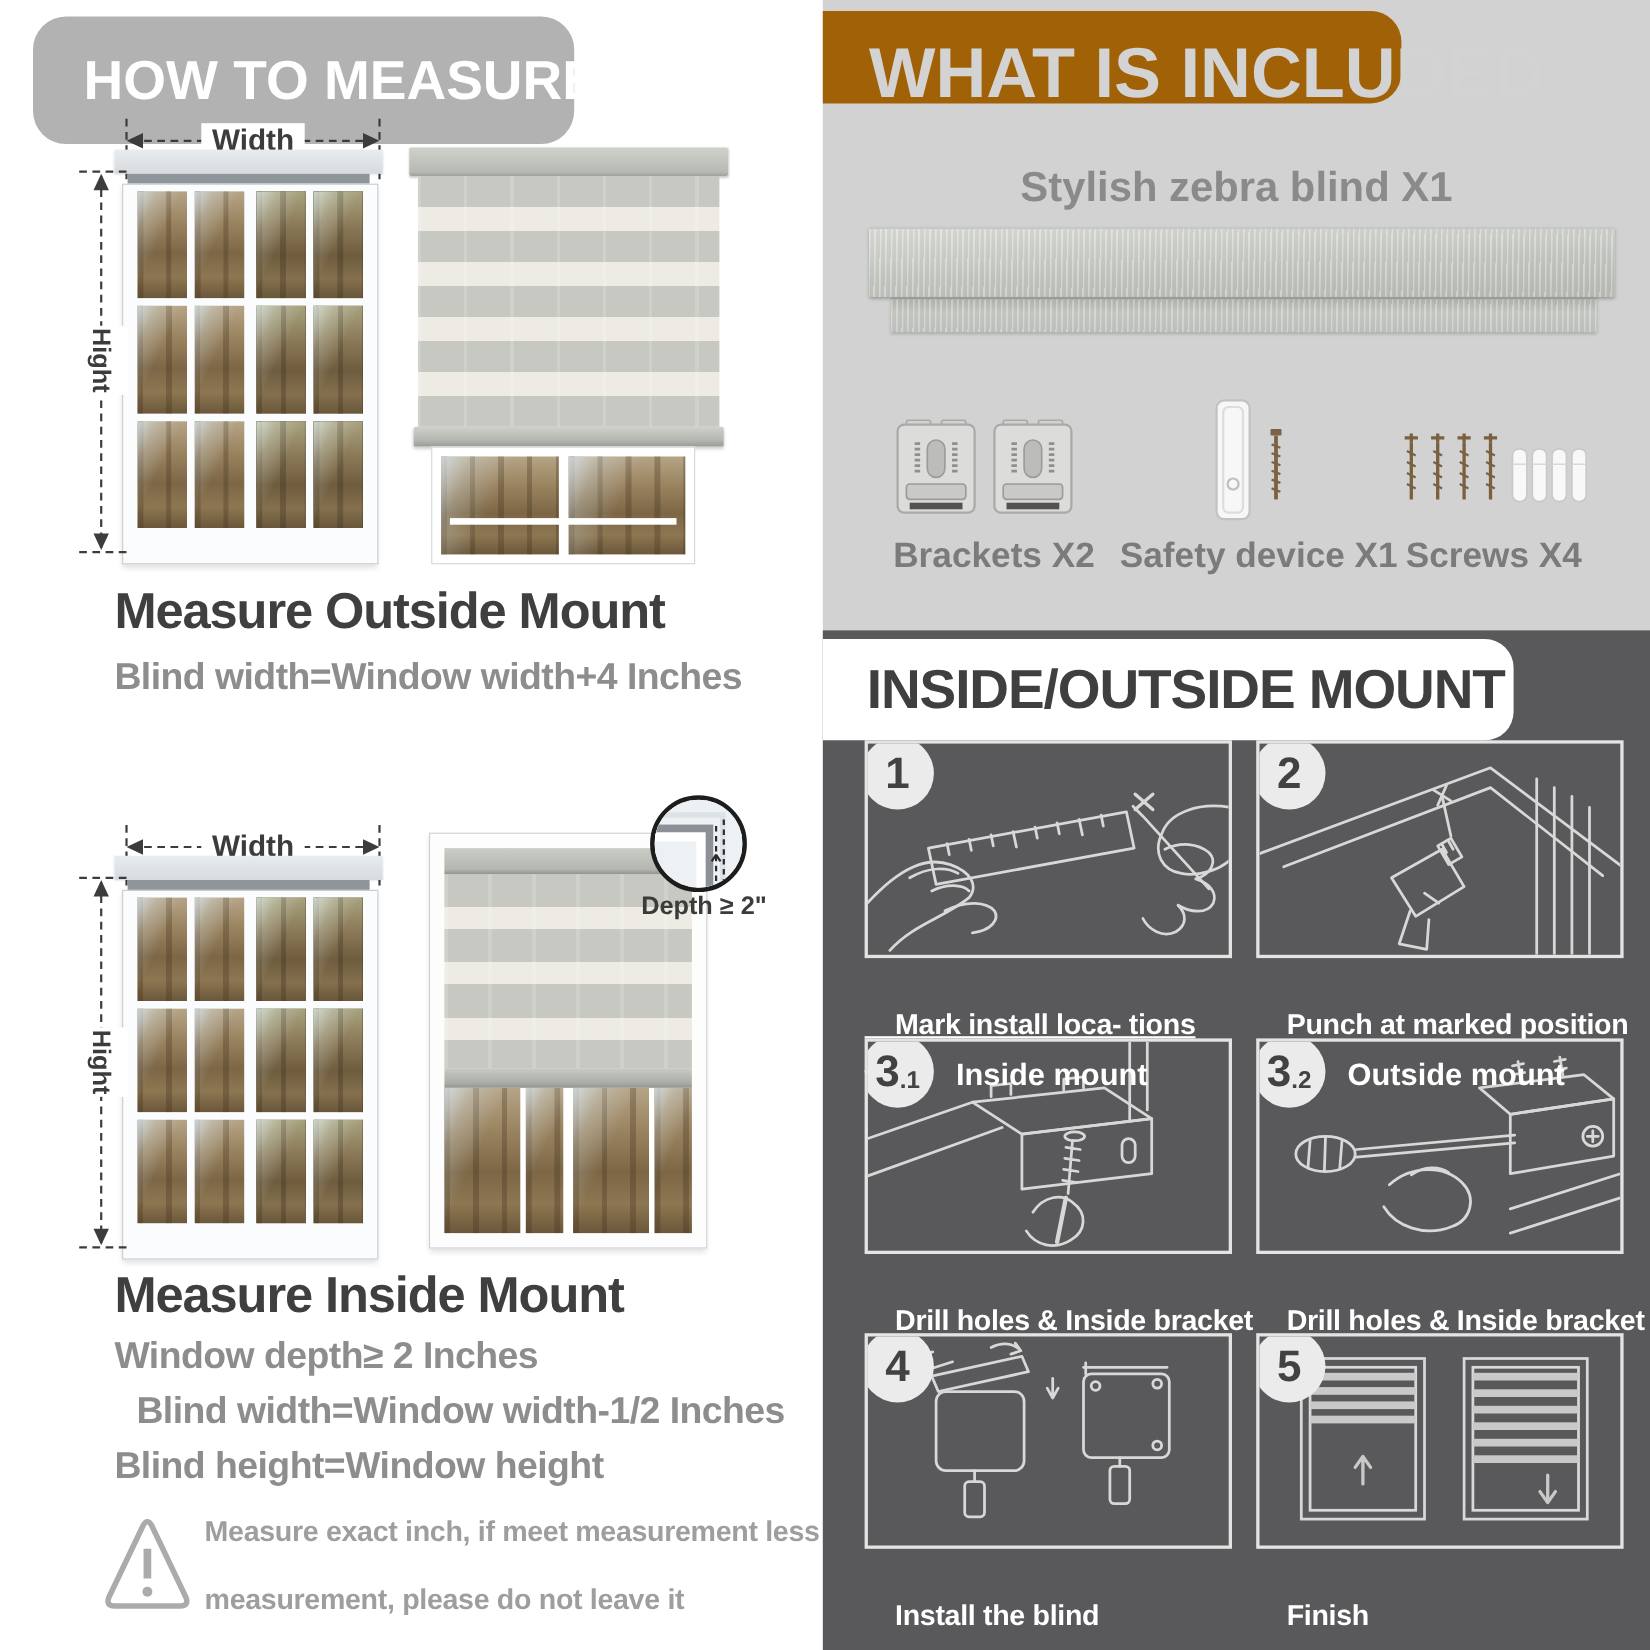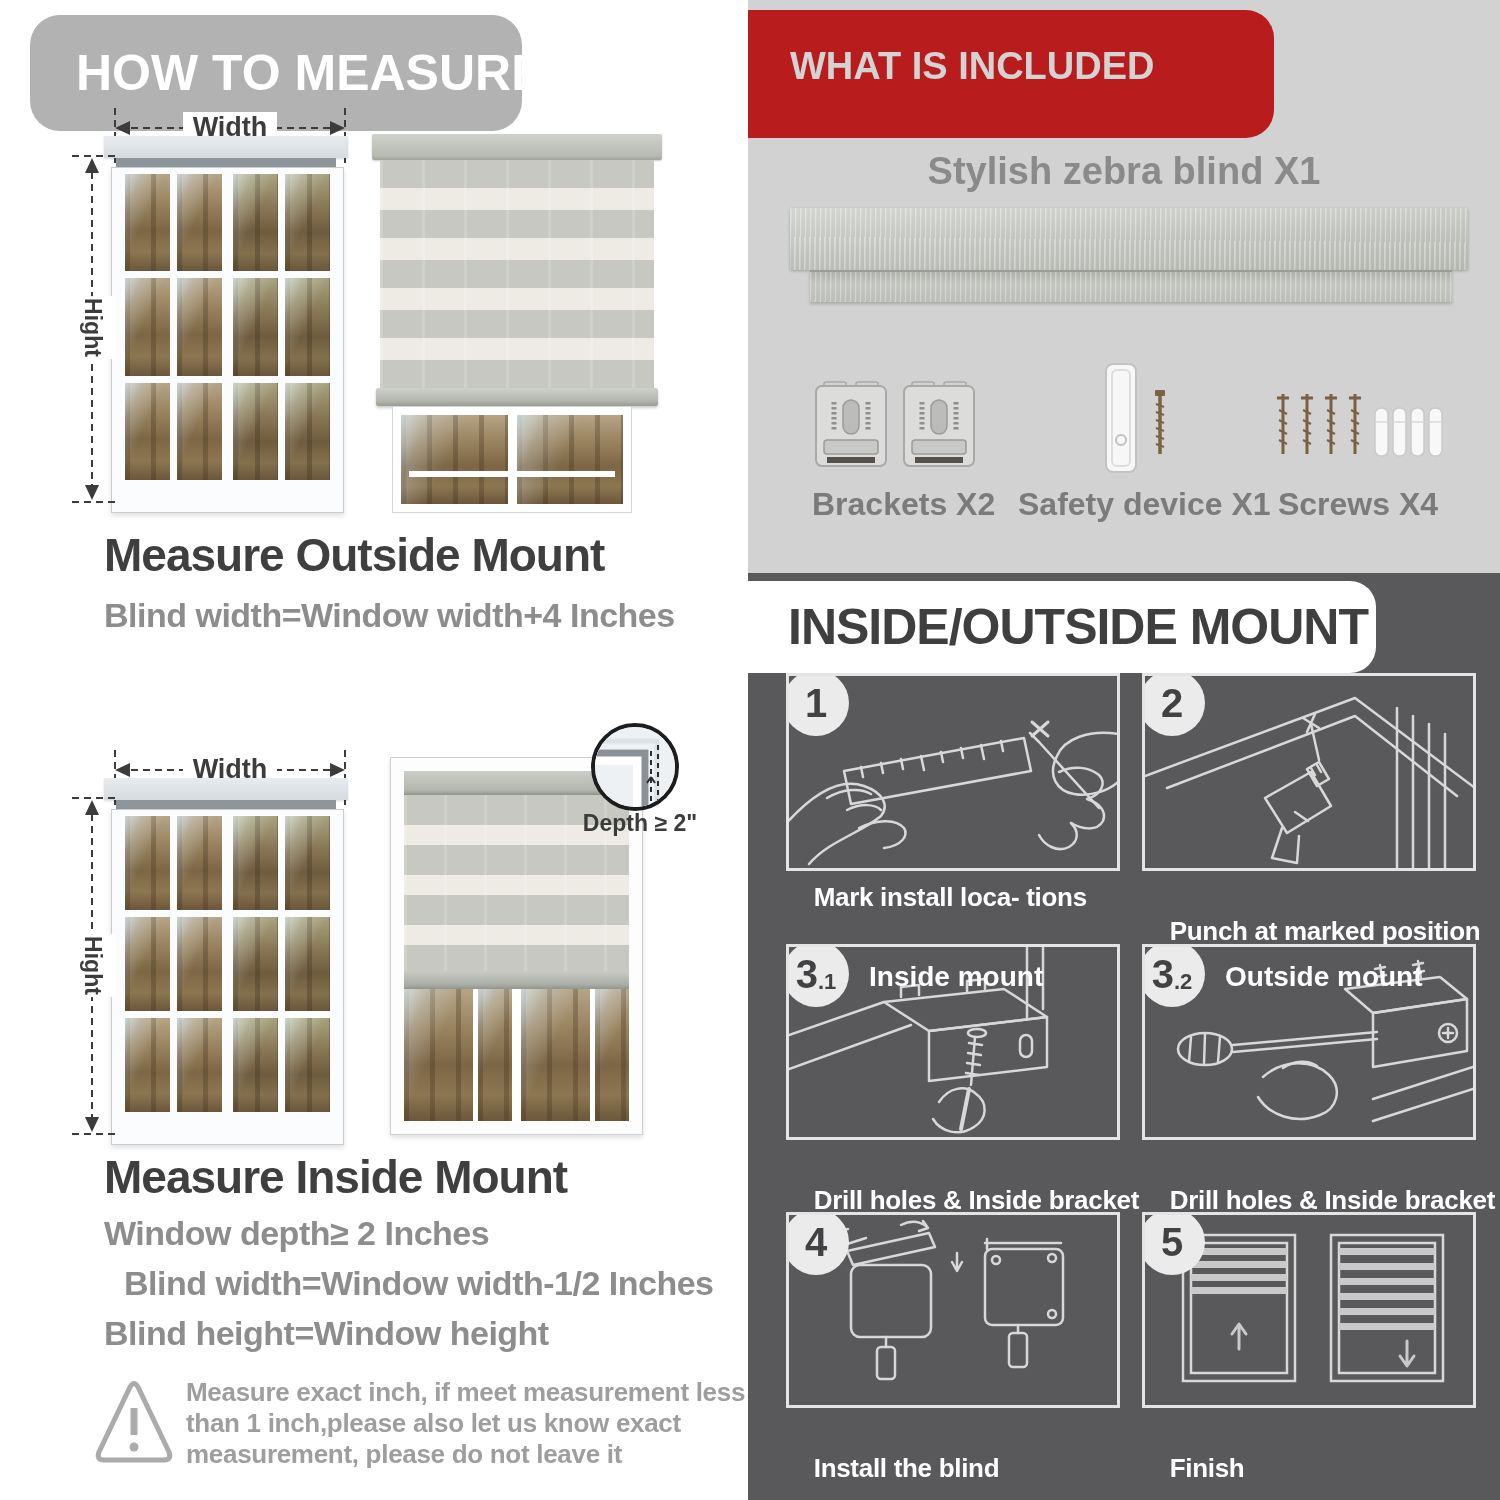--- a/index.html
+++ b/index.html
@@ -75,22 +75,22 @@
     width:88px;height:88px;border-radius:50%;border:4px solid #1d1d1d;background:#eef1f4;overflow:hidden;box-sizing:border-box;
   }
   .depth-label{font-size:23px;color:#3b3b3b;text-align:center;}
 
   .warn-text{color:#9e9e9e;font-size:26px;line-height:31px;letter-spacing:-0.3px;}
 
   
   .panel-top{left:748px;top:0;width:752px;height:573px;background:#d2d2d2;}
   .panel-dark{left:748px;top:573px;width:752px;height:927px;background:#59595b;}
   .pill-included{
-    left:748px;top:10px;width:526px;height:128px;background:#b91c1c;border-radius:0 28px 28px 0;
-    color:#d3d3d3;font-size:38px;line-height:112px;padding-left:42px;box-sizing:border-box;
+    left:748px;top:10px;width:526px;height:84px;background:#a16207;border-radius:0 28px 28px 0;
+    color:#d3d3d3;font-size:64px;line-height:112px;padding-left:42px;box-sizing:border-box;
   }
   .blind-title{left:748px;top:150px;width:752px;text-align:center;color:#8a8a8a;font-size:38px;}
   .headrail-top{
     left:790px;top:208px;width:678px;height:62px;border-radius:2px;
     background:
       repeating-linear-gradient(91deg, rgba(255,255,255,.28) 0 1px, rgba(0,0,0,.03) 2px 5px),
       linear-gradient(178deg,#dadcd7 0%,#c6c9c3 55%,#babdb6 100%);
     box-shadow:0 1px 3px rgba(0,0,0,.25);
   }
   .headrail-bottom{
@@ -291,23 +291,20 @@
     <span class="cond">Blind height=Window height</span>
   </div>
 
   <svg class="abs" style="left:92px;top:1378px;" width="84" height="88" viewBox="0 0 84 88">
     <path d="M38,9 L7,74 Q4,82 12,82 L72,82 Q80,82 77,74 L46,9 Q42,2 38,9 Z" fill="none" stroke="#ababab" stroke-width="5" stroke-linejoin="round"></path>
     <line x1="42" y1="30" x2="42" y2="57" stroke="#ababab" stroke-width="7"></line>
     <circle cx="42" cy="69" r="4.5" fill="#ababab"></circle>
   </svg>
   <div class="abs warn-text" style="left:186px;top:1377px;">
     <span class="cond">Measure exact inch, if meet measurement less</span>
-  </div>
-  <div class="abs warn-text" style="left:186px;top:1408px;">
-    <span class="cond">than 1 inch,please also let us know exact</span>
   </div>
   <div class="abs warn-text" style="left:186px;top:1439px;">
     <span class="cond">measurement, please do not leave it</span>
   </div>
 
   <div class="abs panel-top"></div>
   <div class="abs panel-dark"></div>
 
   <div class="abs pill-included">
     <span class="cond">WHAT IS INCLUDED</span>
@@ -416,21 +413,21 @@
         <path d="M250,66 L310,132 M250,66 l-9,-9"></path>
         <path d="M330,58 C300,53 275,63 268,80 C258,100 268,115 285,118 C300,121 320,115 330,105"></path>
         <path d="M270,96 C285,89 300,91 310,99 C318,107 312,119 298,123 C310,127 318,135 314,145 C308,156 292,153 282,147"></path>
         <path d="M282,147 C290,155 290,165 280,171 C268,177 255,169 250,159"></path>
       </g>
     </svg>
     <div class="badge">
       <span>1</span>
     </div>
   </div>
-  <div class="abs caption" style="left:786px;top:851px;">
+  <div class="abs caption" style="left:786px;top:885px;text-decoration:underline;">
     <span class="cond">Mark install loca- tions</span>
   </div>
 
   <div class="abs tile" style="left:1142px;top:673px;">
     <svg class="art" width="328" height="192" viewBox="0 0 328 192">
       <g stroke="#d8d8d8" fill="none" stroke-width="2.5" stroke-linecap="round" stroke-linejoin="round">
         <path d="M0,100 L210,22 L330,112"></path>
         <path d="M22,112 L210,40 L312,120"></path>
         <path d="M252,32 L252,192 M268,40 L268,192 M284,48 L284,192 M300,58 L300,192"></path>
         <path d="M120,122 L166,96 L186,130 L142,157 Z"></path>

